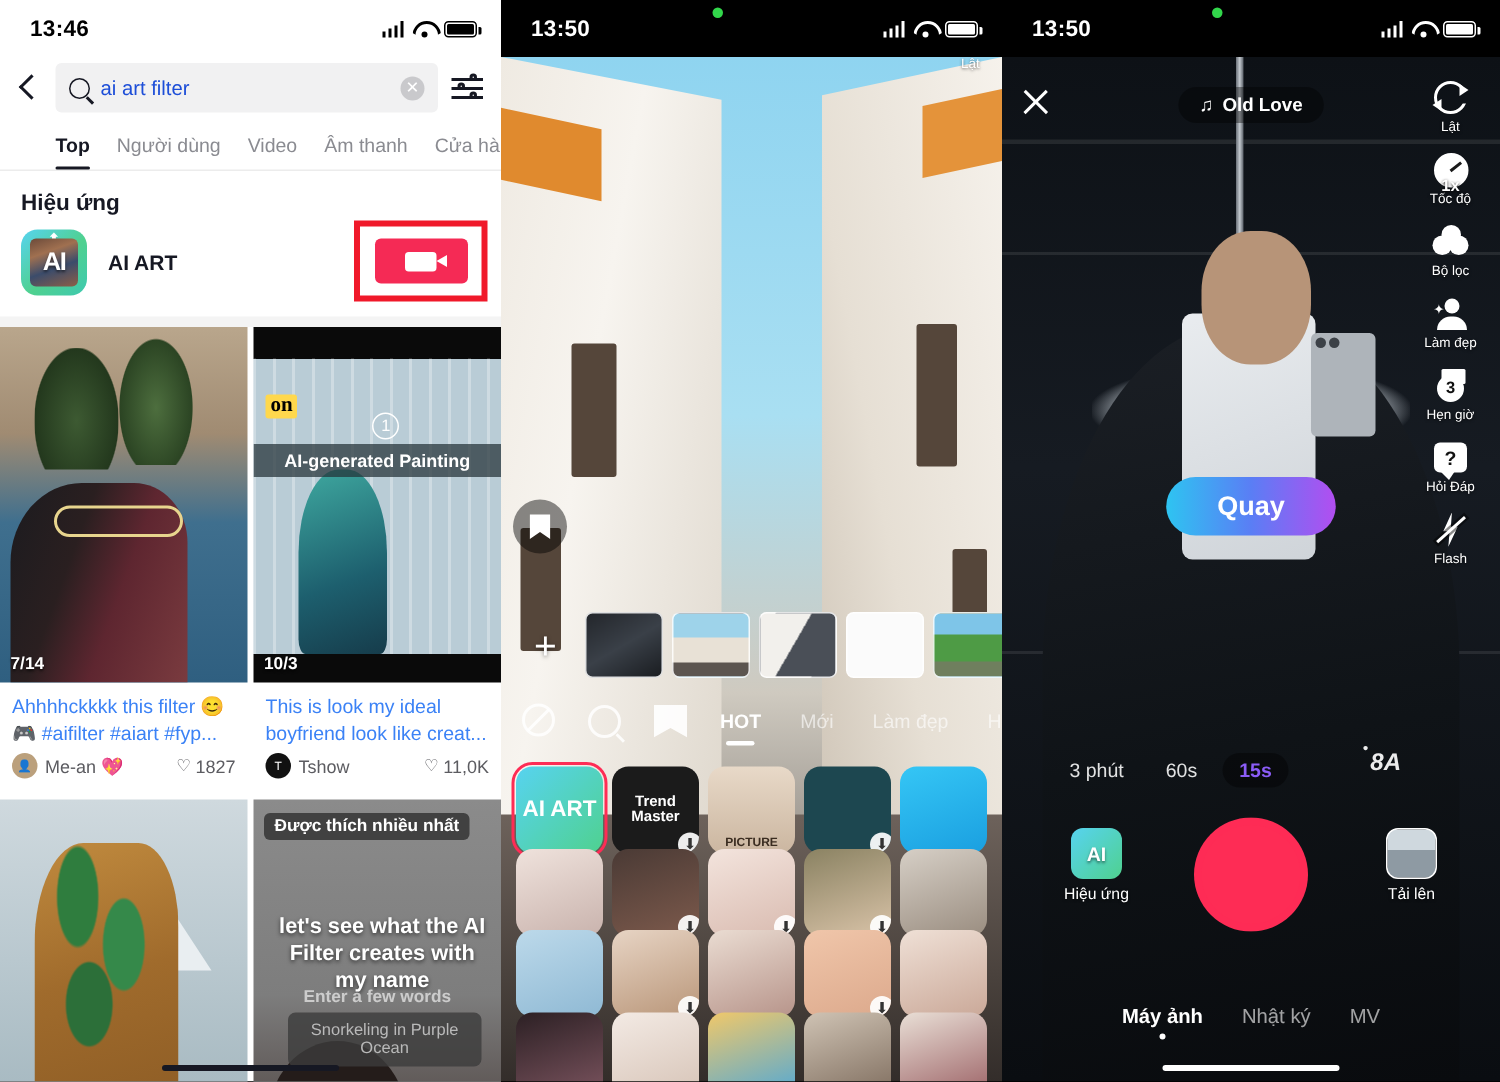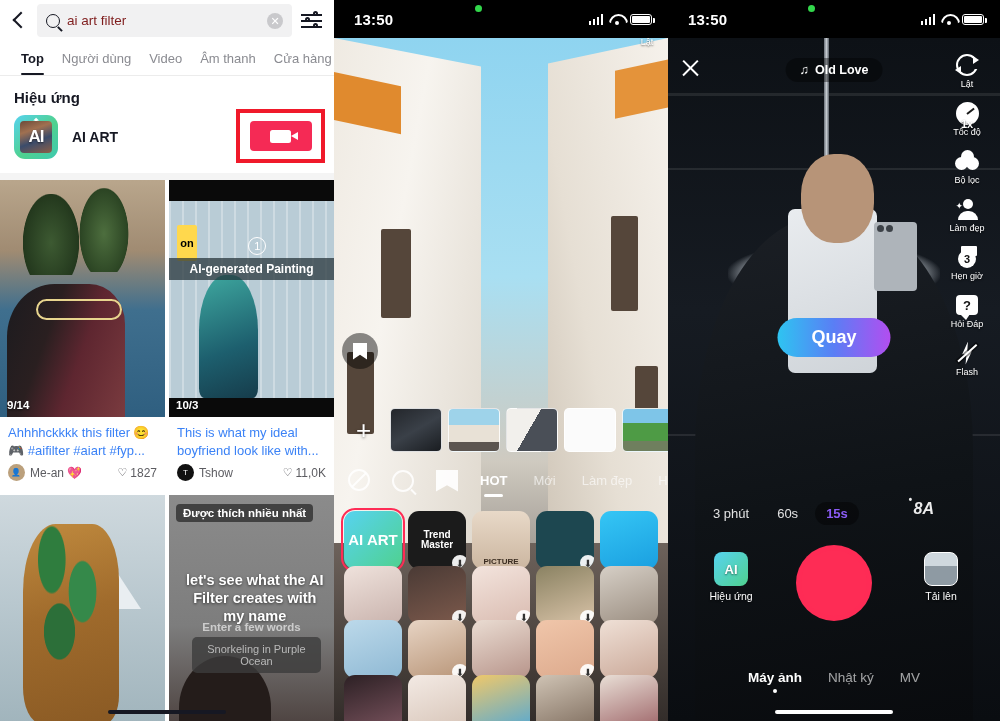--- a/index.html
+++ b/index.html
@@ -50,34 +50,34 @@
   .backchev { width:18px; height:18px; position:relative; flex:none; cursor:pointer; }
   .backchev::before{ content:""; position:absolute; left:5px; top:2px;
     width:10px; height:10px; border-left:2px solid #161823; border-bottom:2px solid #161823;
     transform:rotate(45deg); }
   .searchbox { flex:1; background:#f1f1f2; border-radius:4px; height:33px;
     display:flex; align-items:center; padding:0 9px; gap:7px; }
   .mag { width:14px; height:14px; border:1.8px solid #161823; border-radius:50%;
     position:relative; flex:none; }
   .mag::after{ content:""; position:absolute; right:-4px; bottom:-3px; width:6px;
     height:1.8px; background:#161823; transform:rotate(45deg); }
-  .searchtxt { flex:1; font-size:13.5px; color:#7f1d1d; }
+  .searchtxt { flex:1; font-size:13.5px; color:#1d4ed8; }
   .clearbtn { width:16px; height:16px; border-radius:50%; background:#c9c9cc;
     color:#fff; font-size:11px; line-height:16px; text-align:center; flex:none; cursor:pointer; }
   .fltricon { width:21px; height:18px; flex:none; position:relative; cursor:pointer; }
   .fltricon i { position:absolute; left:0; width:21px; height:2px; background:#161823; }
   .fltricon i:nth-child(1){ top:2px; } .fltricon i:nth-child(2){ top:8px; }
   .fltricon i:nth-child(3){ top:14px; }
   .fltricon b { position:absolute; width:5px; height:5px; border-radius:50%;
     background:#fff; border:2px solid #161823; }
   .fltricon b:nth-of-type(1){ top:-0.5px; left:12px; }
   .fltricon b:nth-of-type(2){ top:5.5px; left:4px; }
   .fltricon b:nth-of-type(3){ top:11.5px; left:12px; }
 
-  .tabs { display:flex; gap:0; padding:0 12px; background:#fff;
+  .tabs { display:flex; gap:0; padding:0 28px; background:#fff;
     border-bottom:.5px solid #ececec; }
   .tab { font-size:13px; color:#8a8b91; padding:6px 9px 9px; position:relative;
     white-space:nowrap; cursor:pointer; }
   .tab.active { color:#161823; font-weight:bold; }
   .tab.active::after{ content:""; position:absolute; left:9px; right:9px; bottom:0;
     height:2.5px; background:#161823; border-radius:2px; }
 
   .sect-h { font-size:15px; font-weight:bold; color:#161823; padding:13px 14px 9px; }
   .effectrow { display:flex; align-items:center; padding:0 14px 14px;
     position:relative; }
@@ -135,21 +135,21 @@
     border:2px solid #e8d58e; border-radius:20px; }
 
   .art-matrix { background:linear-gradient(180deg,#0a0a0a 0 9%,#b9ccd6 9% 92%,#0a0a0a 92% 100%); }
   .art-matrix .bin { position:absolute; left:0; right:0; top:9%; bottom:8%;
     background:repeating-linear-gradient(90deg, rgba(255,255,255,.55) 0 2px, transparent 2px 13px);
     opacity:.55; }
   .art-matrix .body { position:absolute; left:18%; top:40%; width:36%; height:52%;
     background:linear-gradient(160deg,#3fa9a0,#1d5f6e 60%,#163c4b);
     border-radius:45% 45% 8% 8%; }
   .art-matrix .onchip { position:absolute; left:5%; top:19%; background:#ffd84d;
-    color:#000; font-weight:bold; font-size:11px; padding:12px 3px; border-radius:2px; }
+    color:#000; font-weight:bold; font-size:14px; padding:0 3px; border-radius:2px;font-family:Liberation Serif, serif; }
   .art-matrix .num1 { position:absolute; left:48%; top:24%; width:18px; height:18px;
     border:1.7px solid #fff; border-radius:50%; color:#fff; font-size:11px;
     text-align:center; line-height:16px; }
   .art-matrix .lbl { position:absolute; left:0; right:0; top:33%;
     background:rgba(35,48,54,.72); color:#fff; font-size:12px; font-weight:bold;
     text-align:center; padding:4px 0; }
 
   .art-land { background:linear-gradient(180deg,#cfd9de 0%,#b9c8cf 45%,#9fb3bb 100%); }
   .art-land .mtn { position:absolute; left:44%; top:26%; width:0; height:0;
     border-left:34px solid transparent; border-right:34px solid transparent;
@@ -378,20 +378,35 @@
     cursor:pointer; white-space:nowrap; }
   .mtab.active { color:#fff; font-weight:bold; }
   .mtab.active::after{ content:""; position:absolute; left:50%; margin-left:-2px;
     bottom:-8px; width:4px; height:4px; border-radius:50%; background:#fff; }
 </style>
 </head>
 <body>
 
 <div class="panel p1">
 
+  <div class="statusbar sb-light">
+    <div class="sb-time">13:46</div>
+    <div class="sb-right">
+      <div class="bars">
+          <i></i>
+          <i></i>
+          <i></i>
+          <i></i>
+        </div>
+      <div class="wifi"></div>
+      <div class="batt">
+          <span></span>
+        </div>
+    </div>
+  </div>
 
   <div class="searchrow">
     <div class="backchev"></div>
     <div class="searchbox">
       <div class="mag"></div>
       <div class="searchtxt">ai art filter</div>
       <div class="clearbtn">✕</div>
     </div>
     <div class="fltricon">
       <i></i>
@@ -429,21 +444,21 @@
   </div>
 
   <div class="divider"></div>
 
   <div class="grid">
 
     <div class="card">
       <div class="thumb art-pool">
         <div class="fig"></div>
           <div class="glow"></div>
-        <div class="badge">9/14</div>
+        <div class="badge">7/14</div>
       </div>
       <div class="cap">Ahhhhckkkk this filter 😊 🎮 #aifilter #aiart #fyp...</div>
       <div class="meta">
         <div class="av">👤</div>
         <div class="uname">Me-an 💖</div>
         <div class="likes">
           <span class="hrt">♡</span>
           <span>1827</span>
         </div>
       </div>
@@ -451,21 +466,21 @@
 
     <div class="card">
       <div class="thumb art-matrix">
         <div class="bin"></div>
           <div class="body"></div>
         <div class="onchip">on</div>
         <div class="num1">1</div>
         <div class="lbl">AI-generated Painting</div>
         <div class="badge">10/3</div>
       </div>
-      <div class="cap">This is what my ideal boyfriend look like with...</div>
+      <div class="cap">This is look my ideal boyfriend look like creat...</div>
       <div class="meta">
         <div class="av dark">T</div>
         <div class="uname">Tshow</div>
         <div class="likes">
           <span class="hrt">♡</span>
           <span>11,0K</span>
         </div>
       </div>
     </div>
 

